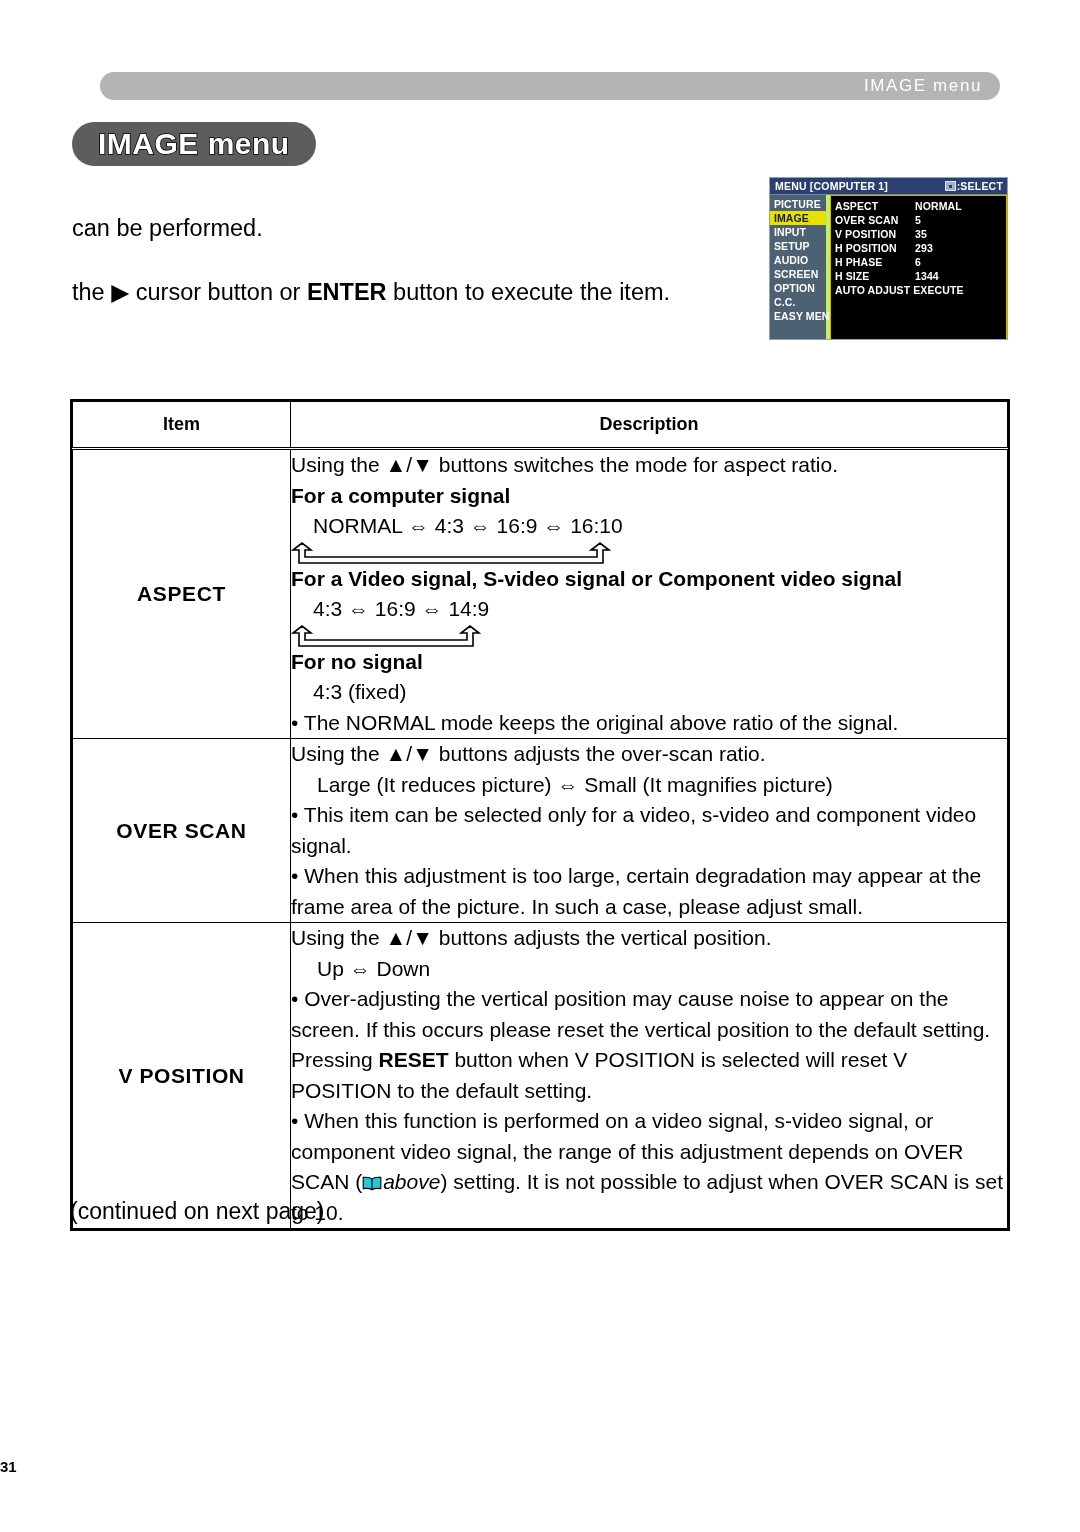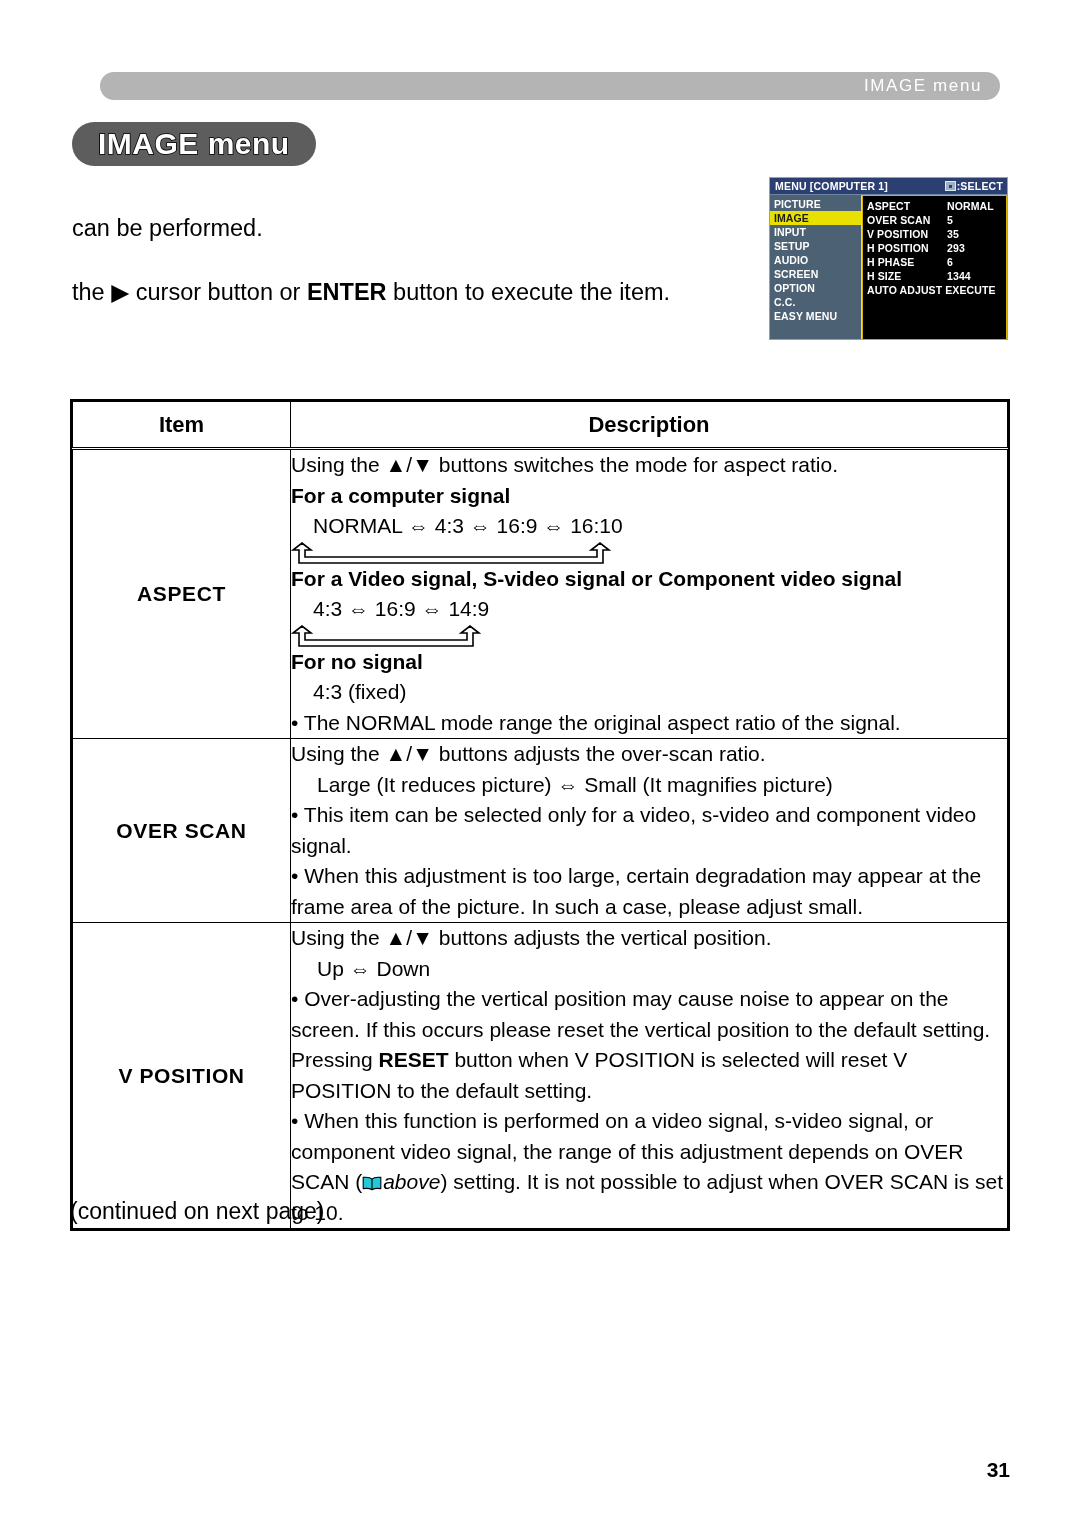--- a/index.html
+++ b/index.html
@@ -126,23 +126,23 @@
     color: #ffffff;
     font-size: 10.5px;
     font-weight: bold;
     letter-spacing: 0.2px;
   }
   .osd-body {
     display: flex;
     height: 145px;
   }
   .osd-sidebar {
-    width: 92px;
+    width: 60px;
     background: #4c6173;
-    border-right: 1px solid #bef264;
+    border-right: 4px solid #bef264;
     padding: 2px 0 0 0;
     box-sizing: border-box;
   }
   .osd-side-item {
     font-size: 10.5px;
     font-weight: bold;
     color: #ffffff;
     line-height: 14px;
     height: 14px;
     padding-left: 4px;
@@ -193,21 +193,21 @@
   .table col.c1 { width: 218px; }
   .table col.c2 { width: auto; }
   .table th, .table td {
     border: 1px solid #000;
     vertical-align: middle;
     padding: 0;
   }
   .th-row th {
     border-bottom: 3px double #000;
     text-align: center;
-    font-size: 22px;
+    font-size: 18px;
     font-weight: bold;
     height: 41px;
     padding: 2px 0;
   }
   .item-cell {
     text-align: center;
     font-size: 21px;
     font-weight: bold;
     letter-spacing: 0.6px;
   }
@@ -247,22 +247,22 @@
     top: 1198px;
     font-size: 23px;
   }
 
   
   .page-number {
     position: absolute;
     left: 0;
     top: 1458px;
     width: 1010px;
-    text-align: right;
-    font-size: 21px;
+    text-align: left;
+    font-size: 15px;
     font-weight: bold;
   }
 </style>
 </head>
 <body>
 
 <div class="header-bar">
   <span class="header-bar-text">IMAGE menu</span>
 </div>
 
@@ -354,21 +354,21 @@
           </span>
           <span class="line b">For a Video signal, S-video signal or Component video signal</span>
           <span class="line ind1">4:3 ⇔ 16:9 ⇔ 14:9</span>
           <span class="loop">
             <svg width="190" height="22" viewBox="0 0 190 22" xmlns="http://www.w3.org/2000/svg">
               <path d="M8,21 L8,8 L2,8 L11,1 L20,8 L14,8 L14,15 L176,15 L176,8 L170,8 L179,1 L188,8 L182,8 L182,21 Z" fill="#ffffff" stroke="#000000" stroke-width="1.6" stroke-linejoin="miter"></path>
             </svg>
           </span>
           <span class="line b">For no signal</span>
           <span class="line ind1">4:3 (fixed)</span>
-          <span class="line">• The NORMAL mode range the original aspect ratio of the signal.</span>
+          <span class="line">• The NORMAL mode keeps the original above ratio of the signal.</span>
         </td>
       </tr>
 
       <tr>
         <td class="item-cell">OVER SCAN</td>
         <td class="desc-cell">
           <span class="line">Using the ▲/▼ buttons adjusts the over-scan ratio.</span>
           <span class="line ind2">Large (It reduces picture) ⇔ Small (It magnifies picture)</span>
           <span class="line">• This item can be selected only for a video, s-video and component video signal.</span>
           <span class="line">• When this adjustment is too large, certain degradation may appear at the frame area of the picture. In such a case, please adjust small.</span>

